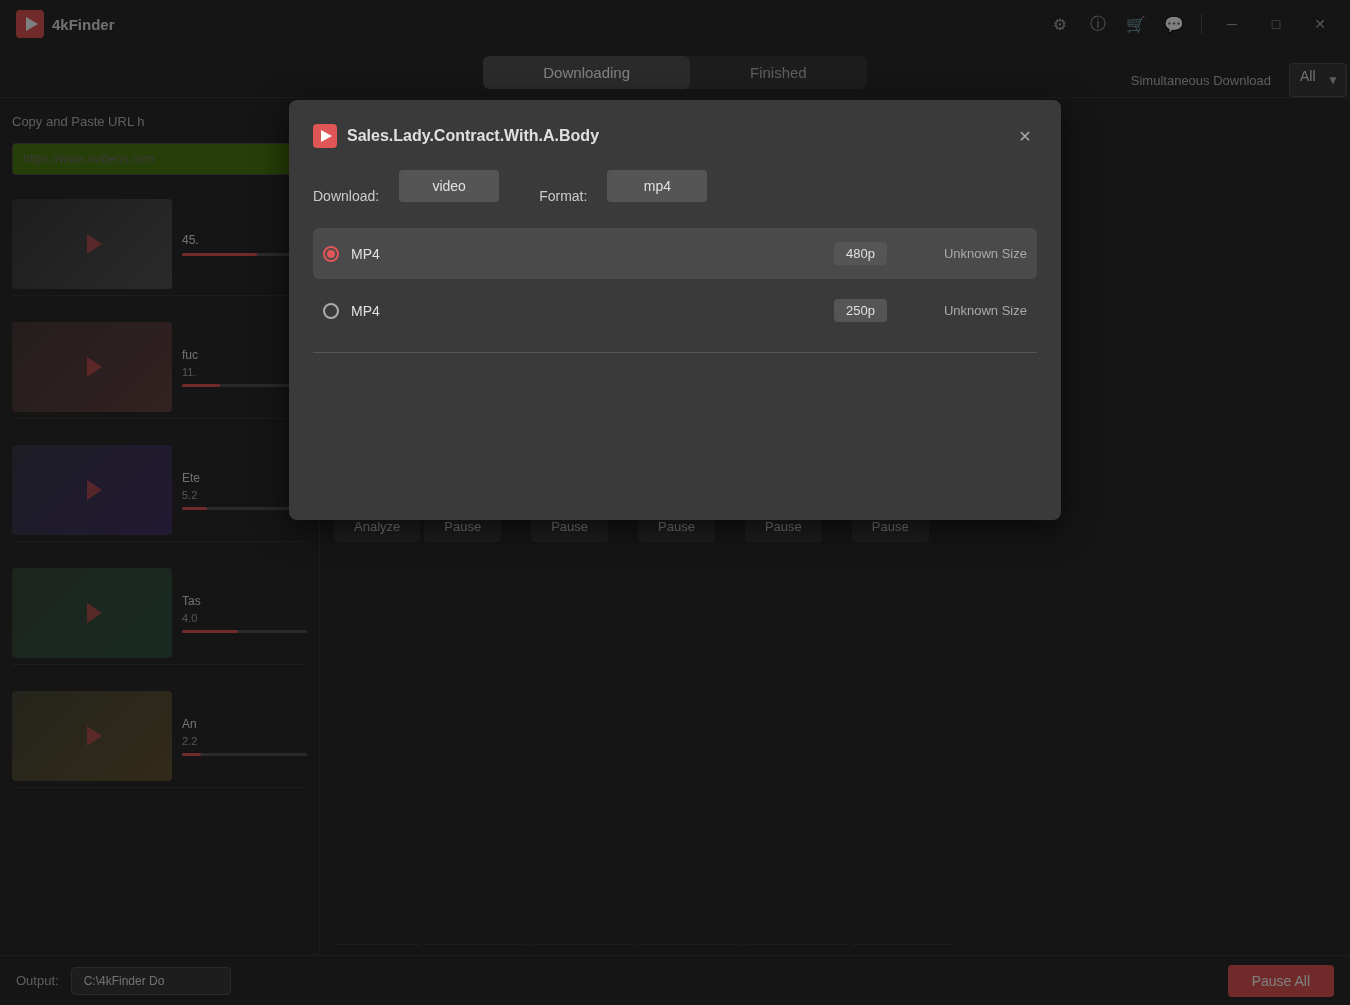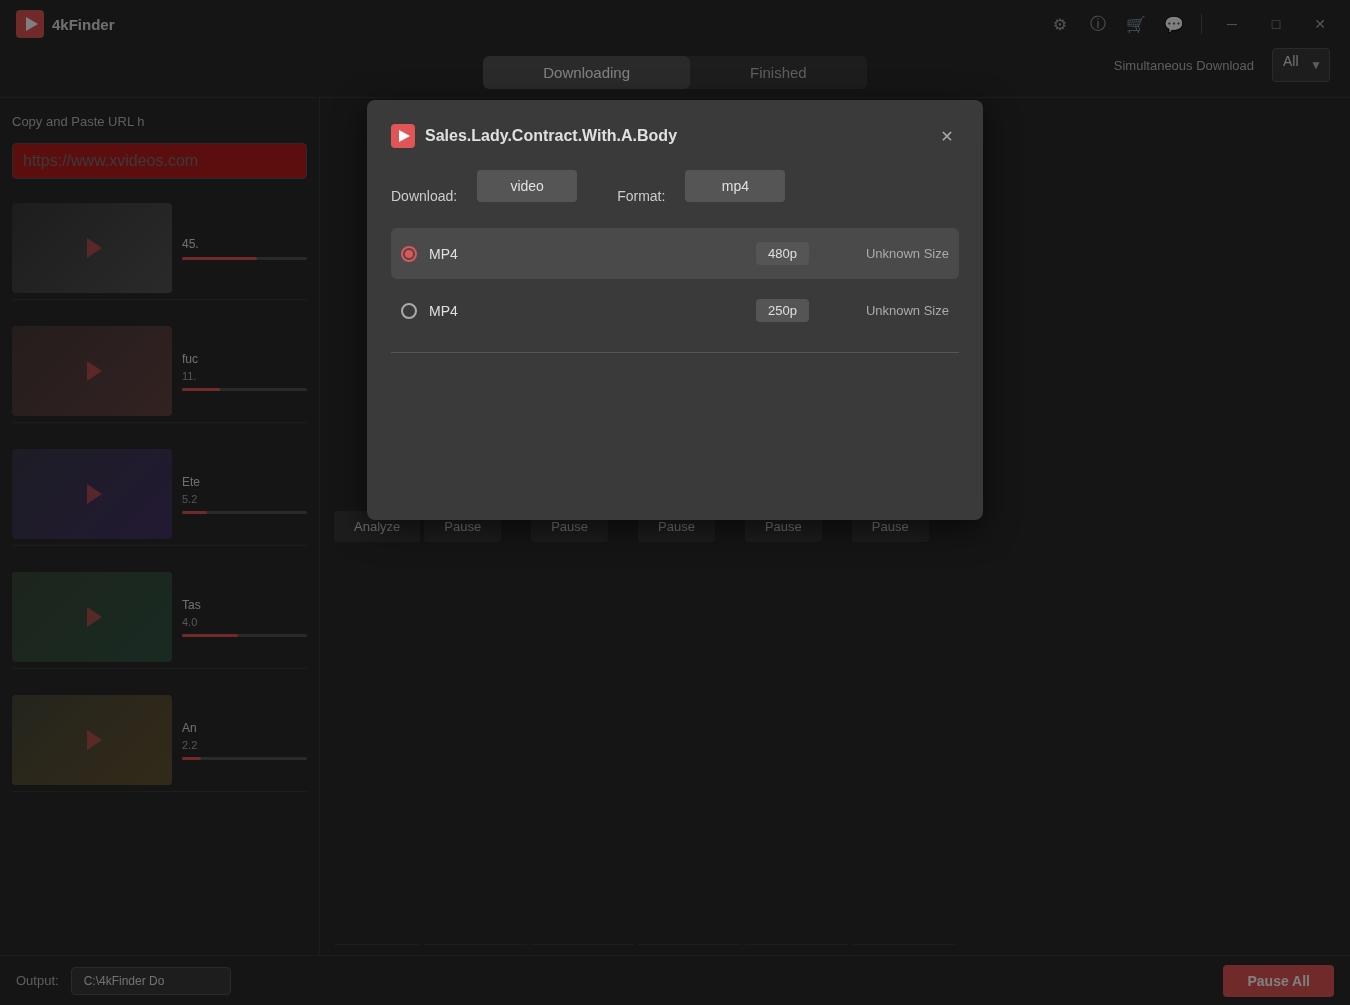--- a/index.html
+++ b/index.html
@@ -48,21 +48,21 @@
       color: #aaa;
       font-size: 14px;
     }
 
     
     #tab-bar {
       width: 100%;
       height: 50px;
       background: #2b2b2b;
       display: flex;
-      align-items: flex-start;
+      align-items: flex-end;
       padding: 0 20px;
       gap: 0;
       border-bottom: 1px solid #3a3a3a;
     }
     #tabs-group {
       display: flex;
       background: #3a3a3a;
       border-radius: 6px;
       overflow: hidden;
       margin: auto;
@@ -97,21 +97,21 @@
       padding: 4px 30px 12px 10px;
       font-size: 14px;
       appearance: none;
       cursor: pointer;
     }
     #simultaneous-wrapper {
       display: flex;
       align-items: center;
       gap: 8px;
       position: absolute;
-      right: 20px;
+      right: 3px;
     }
     #select-arrow {
       font-size: 12px;
       color: #bbb;
       pointer-events: none;
       margin-left: -24px;
     }
 
     
     #main-area {
@@ -269,21 +269,21 @@
       display: flex;
       gap: 10px;
     }
     .bottom-action-btn {
       background: #e05555;
       color: #fff;
       border: none;
       border-radius: 4px;
       padding: 8px 24px;
       font-size: 14px;
-      font-weight: 700;
+      font-weight: 400;
       cursor: pointer;
     }
     #pause-all-btn {
       background: #e05555;
     }
 
     
     #modal-overlay {
       position: absolute;
       top: 0; left: 0;
@@ -291,21 +291,21 @@
       background: rgba(0,0,0,0.5);
       display: flex;
       align-items: flex-start;
       justify-content: center;
       padding-top: 100px;
       z-index: 100;
     }
     #modal {
       background: #3a3a3a;
       border-radius: 8px;
-      width: 616px;
+      width: 772px;
       min-height: 420px;
       padding: 24px;
       position: relative;
       box-shadow: 0 8px 32px rgba(0,0,0,0.6);
     }
     #modal-title-bar {
       display: flex;
       align-items: center;
       gap: 10px;
       margin-bottom: 20px;
@@ -474,21 +474,21 @@
       </select>
       <span id="select-arrow" style="position:absolute;right:8px;pointer-events:none;color:#bbb;">▼</span>
     </div>
   </div>
 </div>
 
 <div id="main-area" style="display:flex;width:100%;height:calc(1005px - 48px - 50px - 50px);background:#2b2b2b;">
 
   <div id="left-panel">
     <div style="font-size:13px;color:#bbb;margin-bottom:4px;">Copy and Paste URL h</div>
-    <input id="url-input" class="url-input" style="background: #b91c1c; border: 1px solid rgb(85, 85, 85); border-radius: 4px; padding: 8px 10px; color: rgb(224, 224, 224); font-size: 16px; width: 100%; outline: none;" value="" placeholder="https://www.xvideos.com">
+    <input id="url-input" class="url-input" style="background: #4d7c0f; border: 1px solid rgb(85, 85, 85); border-radius: 4px; padding: 8px 10px; color: rgb(224, 224, 224); font-size: 12px; width: 100%; outline: none;" value="" placeholder="https://www.xvideos.com">
 
     <div style="display:flex;flex-direction:column;gap:20px;margin-top:8px;">
 
       <div class="download-item">
         <div class="item-thumb">
           <div style="width:100%;height:100%;background:linear-gradient(135deg,#3a3a3a,#555);display:flex;align-items:center;justify-content:center;">
             <svg width="30" height="30" viewBox="0 0 30 30">
                 <polygon points="10,5 25,15 10,25" fill="#e05555" opacity="0.7"></polygon>
               </svg>
           </div>

